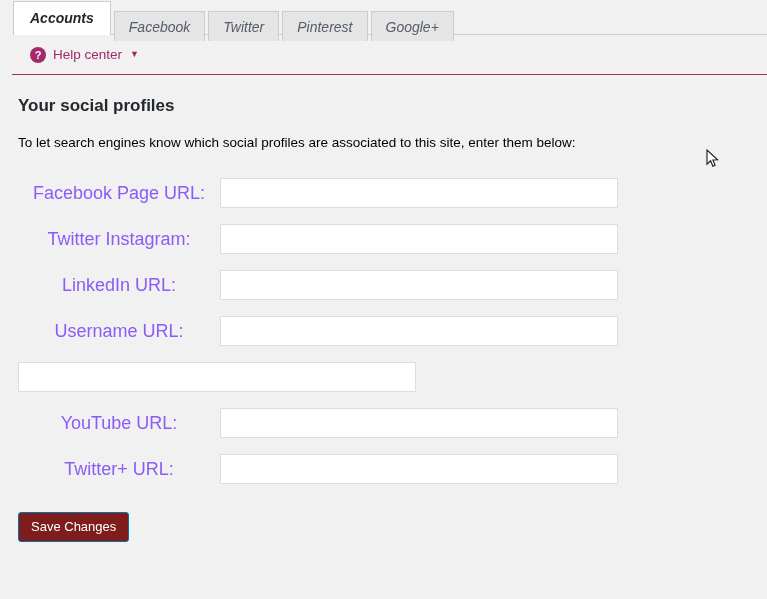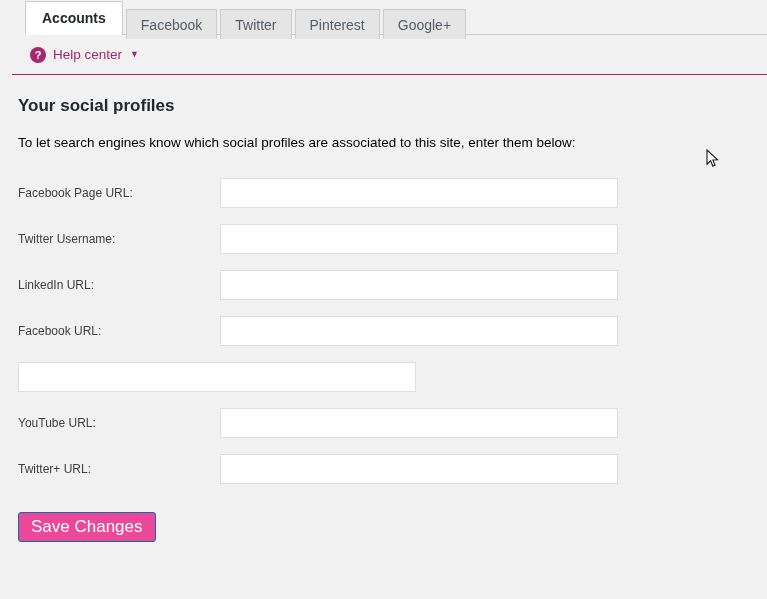--- a/index.html
+++ b/index.html
@@ -17,23 +17,24 @@
     position: relative;
   }
 
   
   .tab-strip {
     position: relative;
     height: 35px;
     background: #f1f1f1;
     border-bottom: 1px solid #ccc;
     box-sizing: border-box;
-    padding-left: 25px;
+    padding-left: 13px;
     display: flex;
-    align-items: flex-start;
+    align-items: center;
+    font-style: italic;
   }
   .tab {
     position: relative;
     height: 30px;
     line-height: 30px;
     padding: 0 14px;
     margin-right: 3px;
     box-sizing: border-box;
     border: 1px solid #ccc;
     border-bottom: none;
@@ -144,48 +145,49 @@
     margin-top: 19px;
   }
   .form-row {
     display: flex;
     align-items: center;
     height: 46px;
   }
   .form-label {
     width: 202px;
     flex: 0 0 202px;
-    font-size: 12px;
-    color: #404040;
+    font-size: 18px;
+    color: #8b5cf6;
     line-height: 16px;
+    text-align: center;
   }
   .form-input {
     width: 398px;
     height: 30px;
     box-sizing: border-box;
     background: #ffffff;
     border: 1px solid #dedede;
     border-radius: 0;
     padding: 0 8px;
     font-size: 13px;
     font-family: "Liberation Sans", sans-serif;
     color: #32373c;
     outline: none;
   }
 
   
   .submit-wrap {
     margin-top: 20px;
   }
   .btn-primary {
-    background: #ec4899;
+    background: #7f1d1d;
     border: 1px solid #0073aa;
     border-radius: 3px;
     color: #fff;
-    font-size: 17px;
+    font-size: 13px;
     font-family: "Liberation Sans", sans-serif;
     font-weight: normal;
     padding: 0 12px;
     height: 30px;
     line-height: 28px;
     cursor: pointer;
     box-sizing: border-box;
   }
 
   
@@ -238,32 +240,32 @@
   <p class="intro">To let search engines know which social profiles are associated to this site, enter them below:</p>
 
   <div class="form">
 
     <div class="form-row">
       <label class="form-label">Facebook Page URL:</label>
       <input class="form-input" type="text" value="" placeholder="" style="">
     </div>
 
     <div class="form-row">
-      <label class="form-label">Twitter Username:</label>
+      <label class="form-label">Twitter Instagram:</label>
       <input class="form-input" type="text" value="" placeholder="" style="">
     </div>
 
 
     <div class="form-row">
       <label class="form-label">LinkedIn URL:</label>
       <input class="form-input" type="text" value="" placeholder="" style="">
     </div>
 
     <div class="form-row">
-      <label class="form-label">Facebook URL:</label>
+      <label class="form-label">Username URL:</label>
       <input class="form-input" type="text" value="" placeholder="" style="">
     </div>
 
     <div class="form-row">
       <input class="form-input" type="text" value="" placeholder="" style="">
     </div>
 
     <div class="form-row">
       <label class="form-label">YouTube URL:</label>
       <input class="form-input" type="text" value="" placeholder="" style="">

